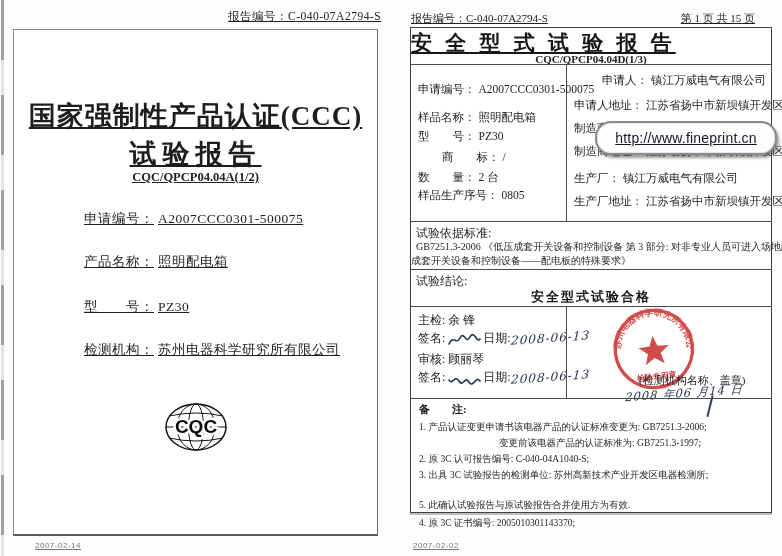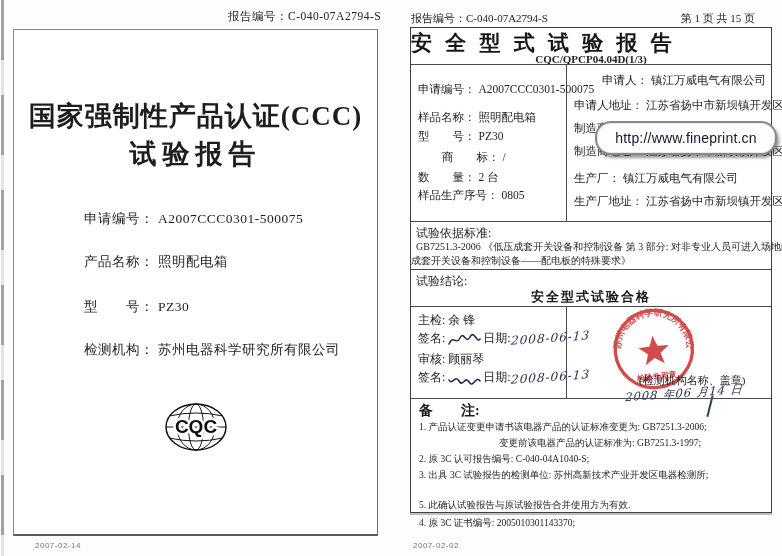--- a/index.html
+++ b/index.html
@@ -2,21 +2,21 @@
 <html><head>
 <meta charset="utf-8">
 <style>
   html,body{margin:0;padding:0;}
   body{
     width:782px;height:556px;position:relative;overflow:hidden;
     background:#fdfdfc;
     font-family:"Liberation Serif","DejaVu Serif",serif;
     color:#2b2b2b;
   }
-  .abs{position:absolute;}
+  .abs{position:absolute;text-decoration:underline;}
   
   .scan-edge{left:1px;top:0;width:3px;height:556px;
     background:repeating-linear-gradient(180deg,#555 0 60px,#cfcfcf 60px 95px);opacity:.55;}
 
   
   .lp-report-line{left:228px;top:9px;font-size:11.5px;letter-spacing:.5px;color:#222;}
   .left-page{left:13px;top:29px;width:363px;height:504px;background:#fff;
     border:1px solid #8a8a8a;border-bottom:2px solid #5a5a5a;border-right:1px solid #6f6f6f;}
   .lp-title1{left:0;right:0;top:68px;text-align:center;font-size:27px;font-weight:bold;letter-spacing:1px;color:#1d1d1d;}
   .lp-title2{left:0;right:0;top:106px;text-align:center;font-size:27px;font-weight:bold;letter-spacing:6px;color:#1d1d1d;}
@@ -44,21 +44,21 @@
   .std2{position:absolute;left:0;right:0;top:32px;text-align:left;font-size:10px;color:#1e1e1e;}
   .concl{position:absolute;left:0;right:0;top:18px;text-align:center;font-size:13px;font-weight:bold;letter-spacing:2px;color:#171717;}
   .sline{position:absolute;left:7px;font-size:12px;white-space:nowrap;color:#1e1e1e;}
   .hand{font-style:italic;color:#25324a;font-family:"DejaVu Serif",serif;display:inline-block;transform:rotate(-4deg) skewX(-8deg);letter-spacing:1px;}
   .sig-svg{vertical-align:middle;margin:0 2px -3px 2px;}
   .stamp-wrap{position:absolute;left:45px;top:0px;transform:rotate(-6deg);opacity:.88;}
   .stamp-caption{position:absolute;left:72px;top:66px;font-size:11px;color:#1c1c1c;white-space:nowrap;}
   .stamp-date{position:absolute;left:58px;top:79px;font-size:11.5px;}
   .pen-stroke{position:absolute;left:142px;top:88px;width:1.5px;height:22px;background:#31405a;transform:rotate(14deg);}
   .nline{position:absolute;left:8px;right:3px;font-size:9.5px;white-space:nowrap;color:#1e1e1e;}
-  .notes-label{position:absolute;left:8px;top:3px;font-size:14px;font-weight:bold;color:#1a1a1a;}
+  .notes-label{position:absolute;left:8px;top:3px;font-size:11px;font-weight:bold;color:#1a1a1a;}
 
   
   .watermark{left:595px;top:121px;width:178px;height:30px;z-index:60;
     background:#fefefe;border:2px solid #8a8a8a;border-radius:16px;
     box-shadow:2px 3px 3px rgba(60,60,60,.5), inset 0 0 0 1px #e8e8e8;
     display:flex;align-items:center;justify-content:center;
     font-family:"Liberation Sans","DejaVu Sans",sans-serif;
     font-size:14px;color:#14142b;letter-spacing:.2px;}
 </style>
 </head>
@@ -66,20 +66,21 @@
 
 <div class="abs scan-edge"></div>
 
 <div class="abs lp-report-line">
   <span>报告编号：</span><span>C-040-07A2794-S</span>
 </div>
 
 <div class="abs left-page">
   <div class="abs lp-title1">国家强制性产品认证(CCC)</div>
   <div class="abs lp-title2">试验报告</div>
+  <div class="abs lp-doccode">CQC/QPCP04.04A(1/2)</div>
 
   <div class="abs lp-field" style="top:180px;">
     <span>申请编号：</span><span class="v">A2007CCC0301-500075</span>
   </div>
   <div class="abs lp-field" style="top:223px;">
     <span>产品名称：</span><span class="v">照明配电箱</span>
   </div>
   <div class="abs lp-field" style="top:268px;">
     <span>型　　号：</span><span class="v">PZ30</span>
   </div>

